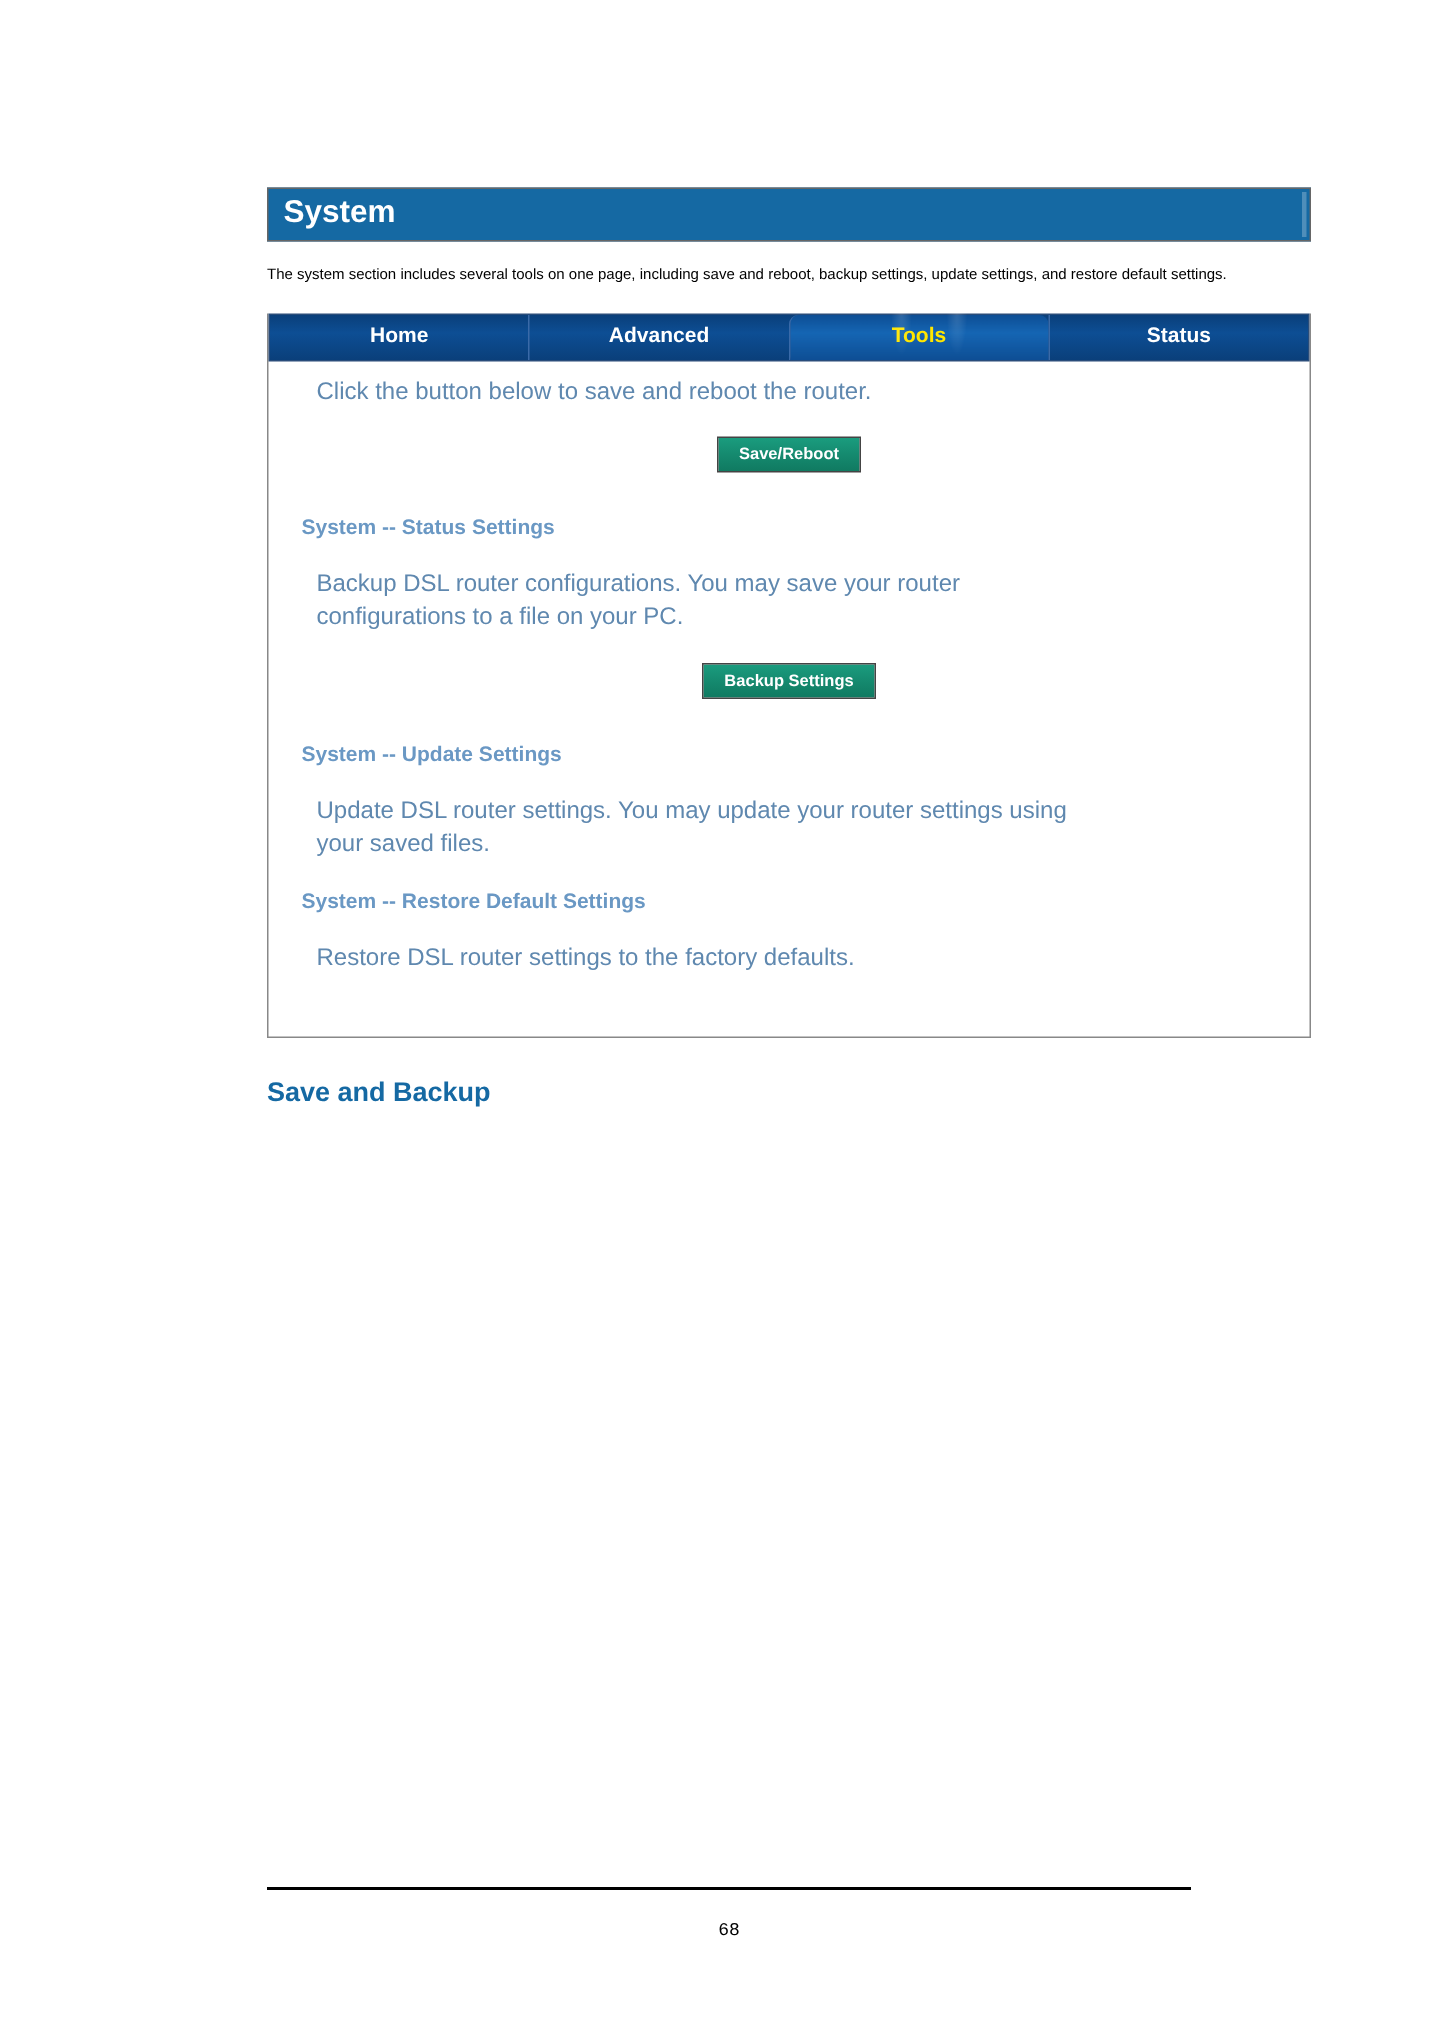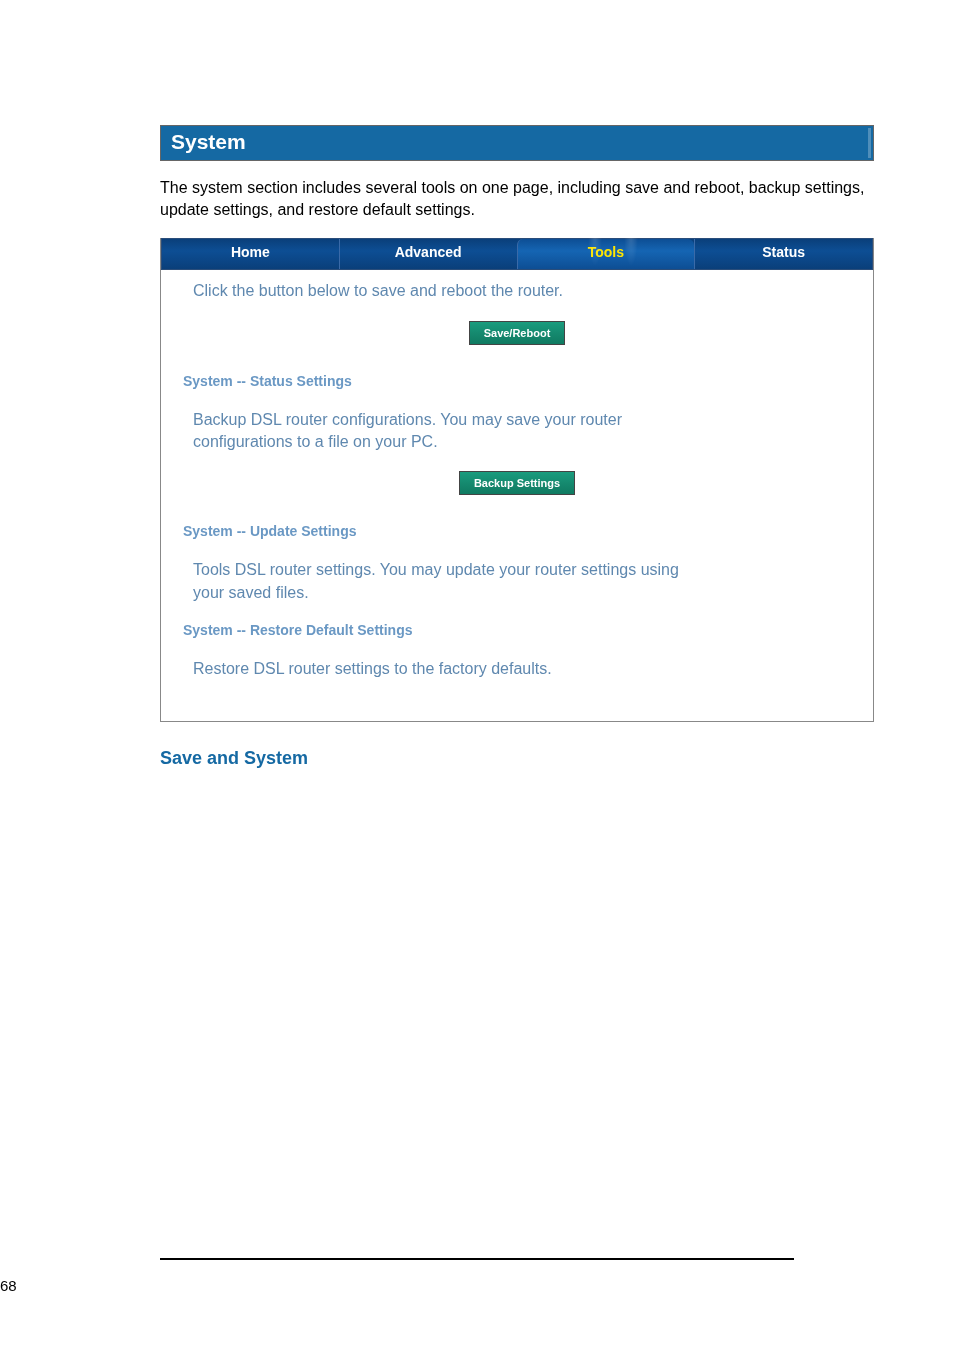--- a/index.html
+++ b/index.html
@@ -8,40 +8,41 @@
     padding: 0;
     background: #fff;
     font-family: "Trebuchet MS", Verdana, sans-serif;
     color: #000;
     width: 954px;
   }
   .page {
     padding: 125px 80px 60px 160px;
     min-height: 1350px;
     position: relative;
+    margin-left: 18px;
   }
   .banner {
     background: #1569a3;
     border: 1px solid #666;
     padding: 4px 10px 6px 10px;
     color: #fff;
     font-size: 21px;
     font-weight: bold;
     margin-bottom: 16px;
     position: relative;
   }
   .banner::after {
     content: "";
     position: absolute;
     right: 2px; top: 2px; bottom: 2px;
     width: 3px;
     background: rgba(255,255,255,0.25);
   }
   .intro {
-    font-size: 16px;
+    font-size: 10px;
     line-height: 1.35;
     margin-bottom: 18px;
   }
   .shot {
     border: 1px solid #888;
     border-top: none;
     background: #fff;
     margin-bottom: 26px;
   }
   .tabs {
@@ -123,23 +124,23 @@
     position: absolute;
     left: 160px; right: 160px;
     bottom: 90px;
     border-top: 2px solid #000;
     height: 0;
   }
   .page-num {
     position: absolute;
     left: 0; right: 0;
     bottom: 56px;
-    text-align: left;
-    font-size: 15px;
-    font-family: Liberation Sans, sans-serif;
+    text-align: center;
+    font-size: 12px;
+    font-family: Liberation Mono, monospace;
   }
 </style>
 </head>
 <body>
 
 <div class="page">
 
   <div class="banner">
     <span>System</span>
   </div>
@@ -160,26 +161,26 @@
         <span class="router-btn">Save/Reboot</span>
       </div>
 
       <div class="sec-title">System -- Status Settings</div>
       <div class="sec-desc">Backup DSL router configurations. You may save your router configurations to a file on your PC.</div>
       <div class="btn-row">
         <span class="router-btn">Backup Settings</span>
       </div>
 
       <div class="sec-title">System -- Update Settings</div>
-      <div class="sec-desc">Tools DSL router settings. You may update your router settings using your saved files.</div>
+      <div class="sec-desc">Update DSL router settings. You may update your router settings using your saved files.</div>
 
       <div class="sec-title">System -- Restore Default Settings</div>
       <div class="sec-desc">Restore DSL router settings to the factory defaults.</div>
 
     </div>
   </div>
 
-  <div class="sub-heading">Save and System</div>
+  <div class="sub-heading">Save and Backup</div>
 
 
   <div class="footer-line"></div>
   <div class="page-num">68</div>
 </div>
 
 </body></html>

